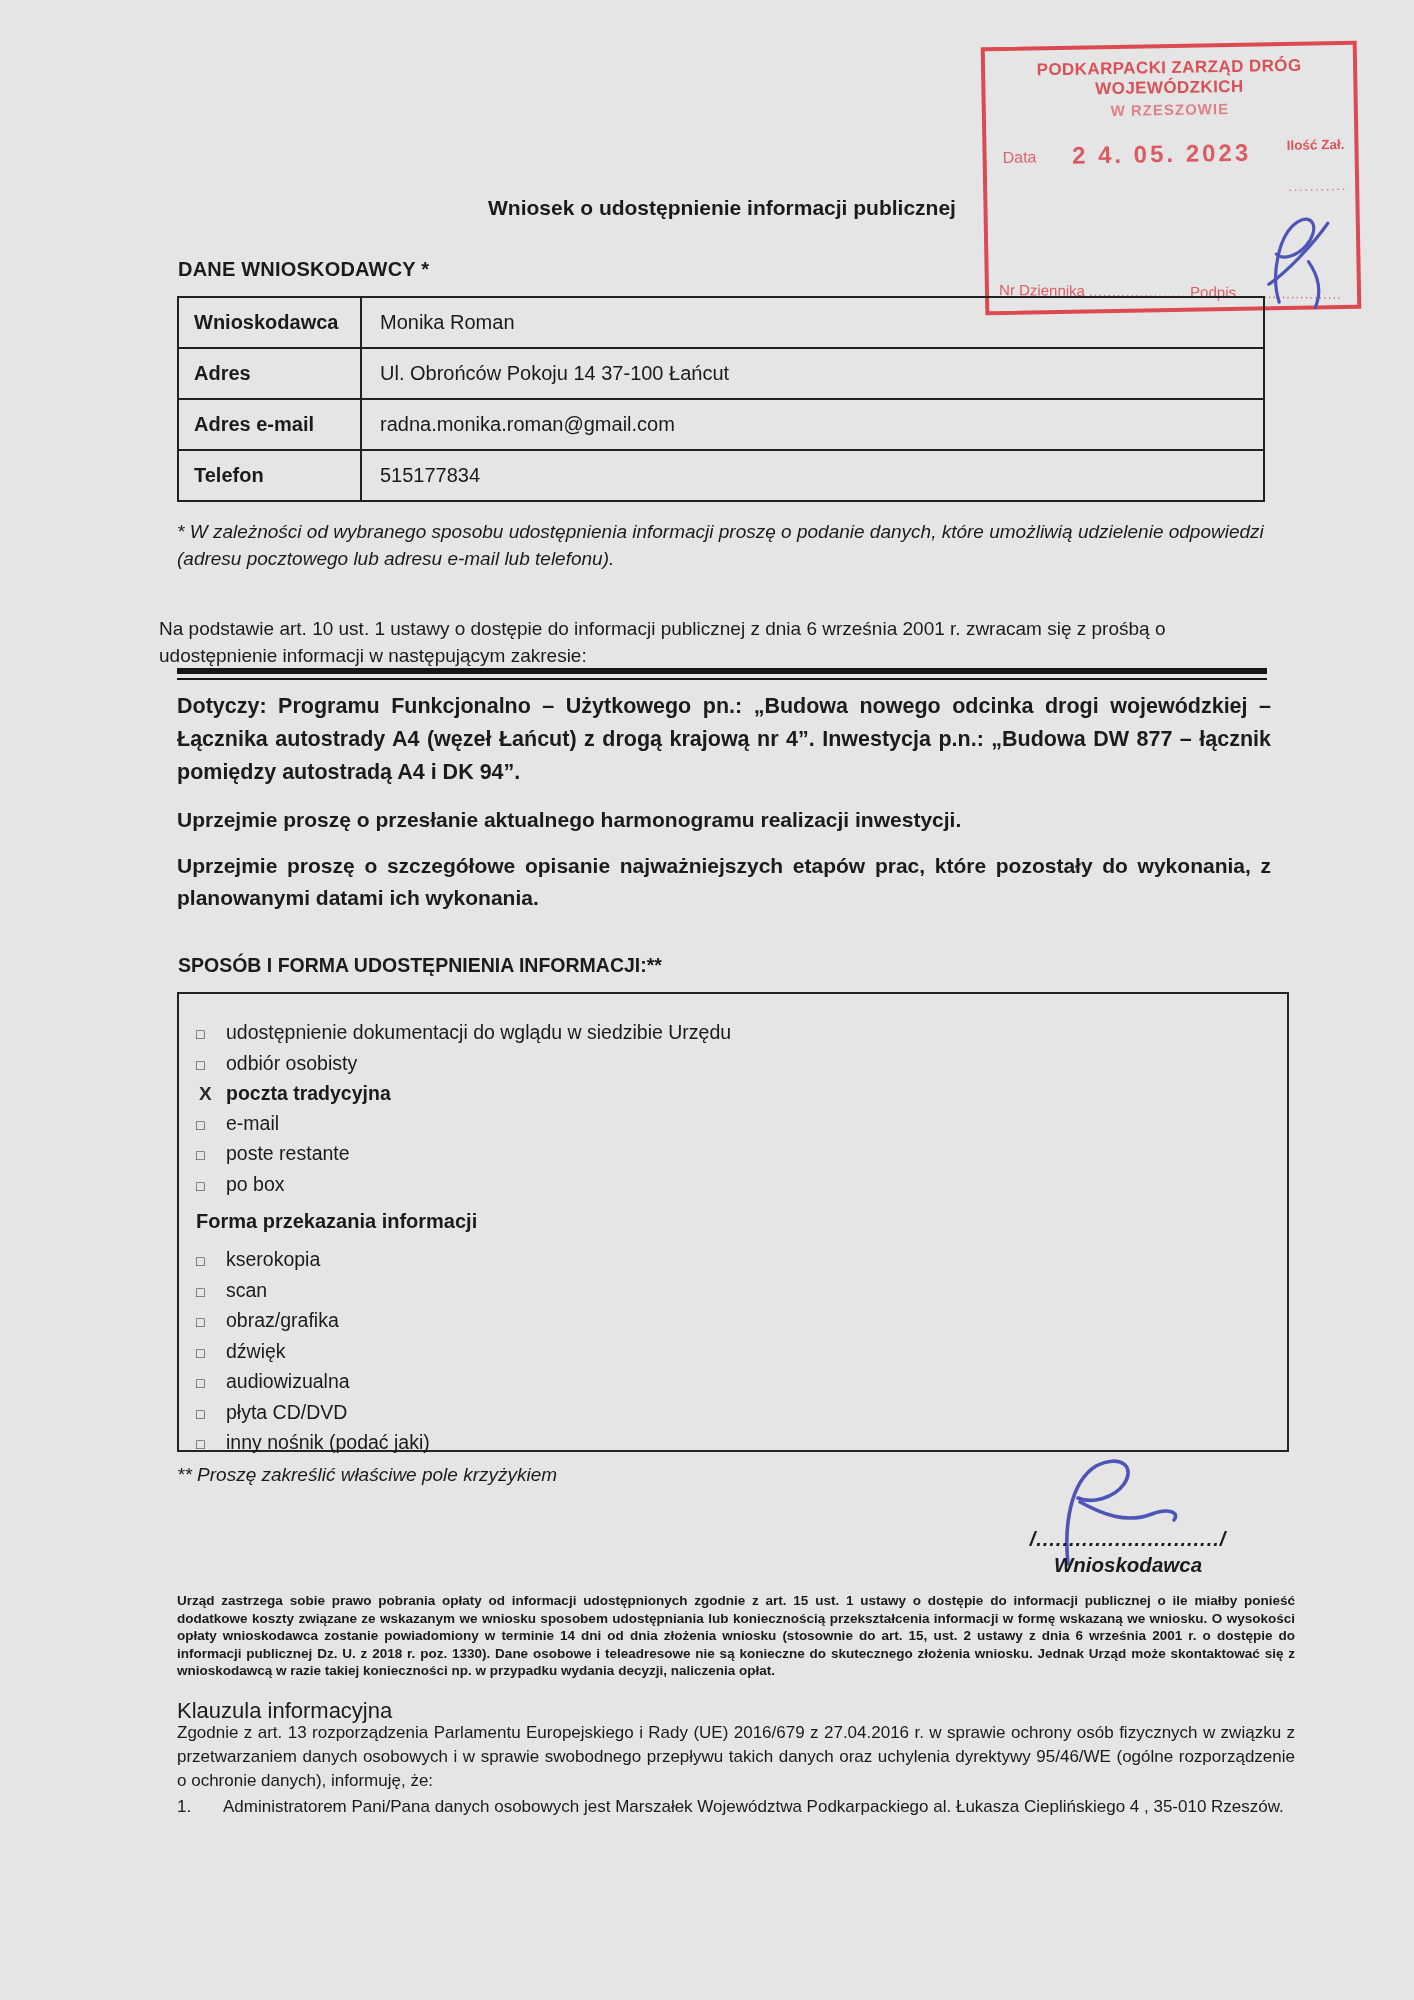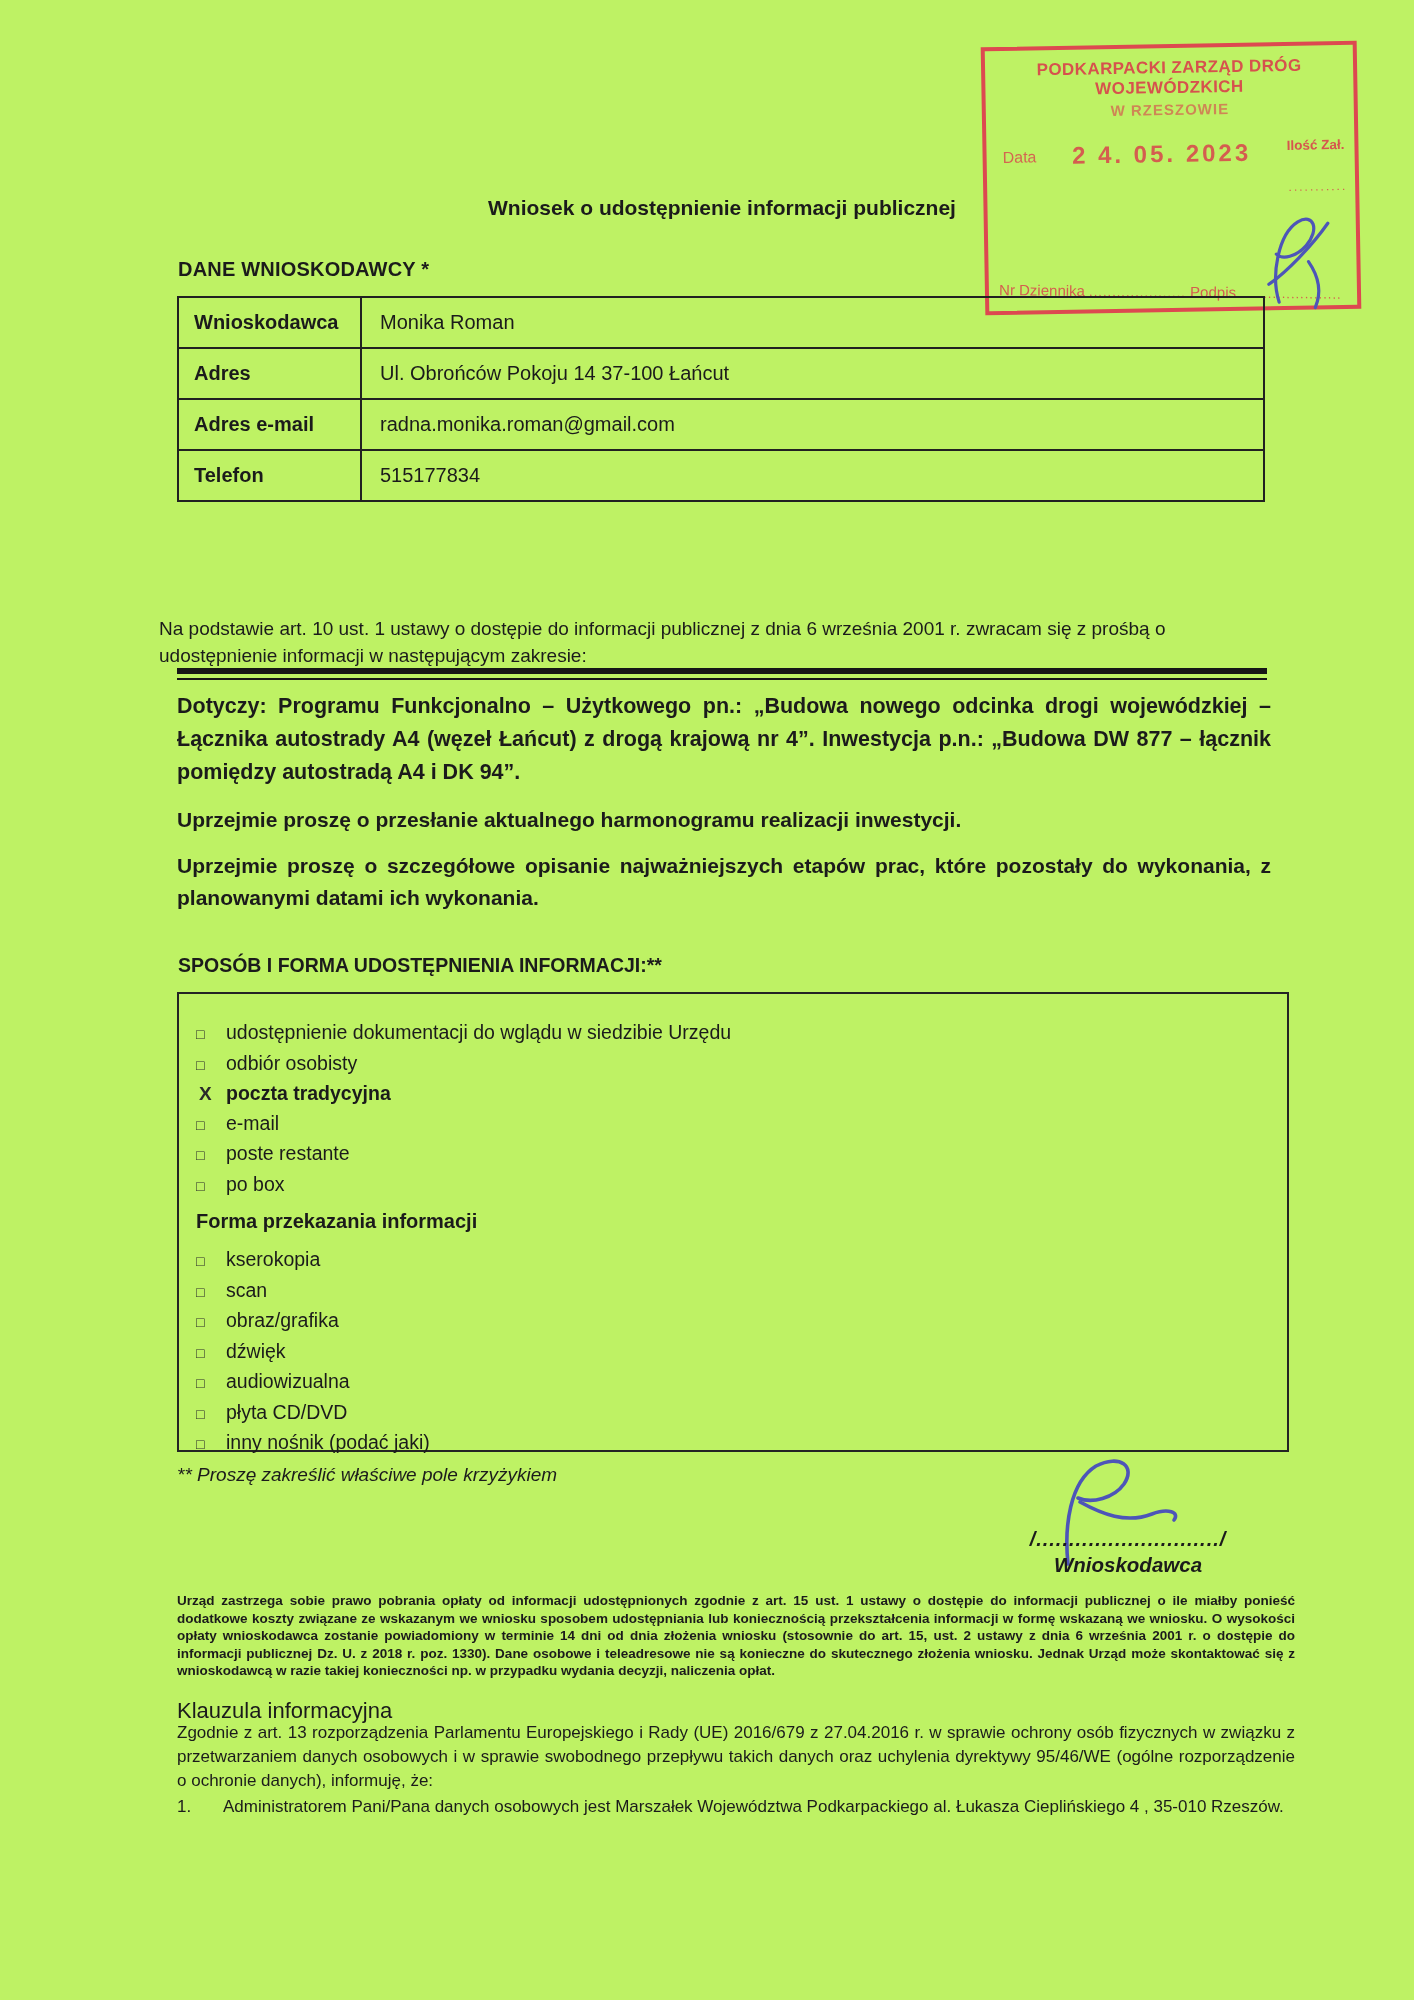--- a/index.html
+++ b/index.html
@@ -1,17 +1,17 @@
 <!DOCTYPE html>
 <html lang="pl"><head>
 <meta charset="utf-8">
 <style>
   * { margin:0; padding:0; box-sizing:border-box; }
   body { background:#ffffff; font-family:"Liberation Sans", sans-serif; color:#1b1b1b; }
-  .page { position:relative; width:1414px; height:2000px; background:#bef264; overflow:hidden; }
+  .page { position:relative; width:1414px; height:2000px; background:#e5e5e5; overflow:hidden; }
 
   
   .stamp { position:absolute; left:983px; top:44px; width:376px; height:268px;
            border:4px solid #dd4950; color:#d9454c; transform:rotate(-1deg);
            display:flex; flex-direction:column; }
   .stamp-org1 { margin-top:10px; text-align:center; font-weight:bold; font-size:17px; letter-spacing:.4px; opacity:.92; }
   .stamp-org2 { text-align:center; font-weight:bold; font-size:15px; letter-spacing:1px; opacity:.62; margin-top:3px; }
   .stamp-daterow { display:flex; align-items:flex-start; margin-top:22px; padding:0 10px 0 16px; }
   .stamp-date-label { font-size:16px; opacity:.8; padding-top:6px; }
   .stamp-date-value { flex:1; text-align:center; font-size:24px; font-weight:bold; letter-spacing:3px; opacity:.85; }
@@ -120,20 +120,21 @@
       <td class="lbl">Adres e-mail</td>
       <td class="val">radna.monika.roman@gmail.com</td>
     </tr>
     <tr>
       <td class="lbl">Telefon</td>
       <td class="val">515177834</td>
     </tr>
   </tbody>
     </table>
 
+  <div class="footnote1">* W zależności od wybranego sposobu udostępnienia informacji proszę o podanie danych, które umożliwią udzielenie odpowiedzi (adresu pocztowego lub adresu e-mail lub telefonu).</div>
   <div class="legal">Na podstawie art. 10 ust. 1 ustawy o dostępie do informacji publicznej z dnia 6 września 2001 r. zwracam się z prośbą o udostępnienie informacji w następującym zakresie:</div>
 
   <div class="double-rule"></div>
   <div class="subject">Dotyczy: Programu Funkcjonalno – Użytkowego pn.: „Budowa nowego odcinka drogi wojewódzkiej – Łącznika autostrady A4 (węzeł Łańcut) z drogą krajową nr 4”. Inwestycja p.n.: „Budowa DW 877 – łącznik pomiędzy autostradą A4 i DK 94”.</div>
   <div class="para1">Uprzejmie proszę o przesłanie aktualnego harmonogramu realizacji inwestycji.</div>
   <div class="para2">Uprzejmie proszę o szczegółowe opisanie najważniejszych etapów prac, które pozostały do wykonania, z planowanymi datami ich wykonania.</div>
 
   <div class="sposob-heading">SPOSÓB I FORMA UDOSTĘPNIENIA INFORMACJI:**</div>
 
   <div class="options-box">

